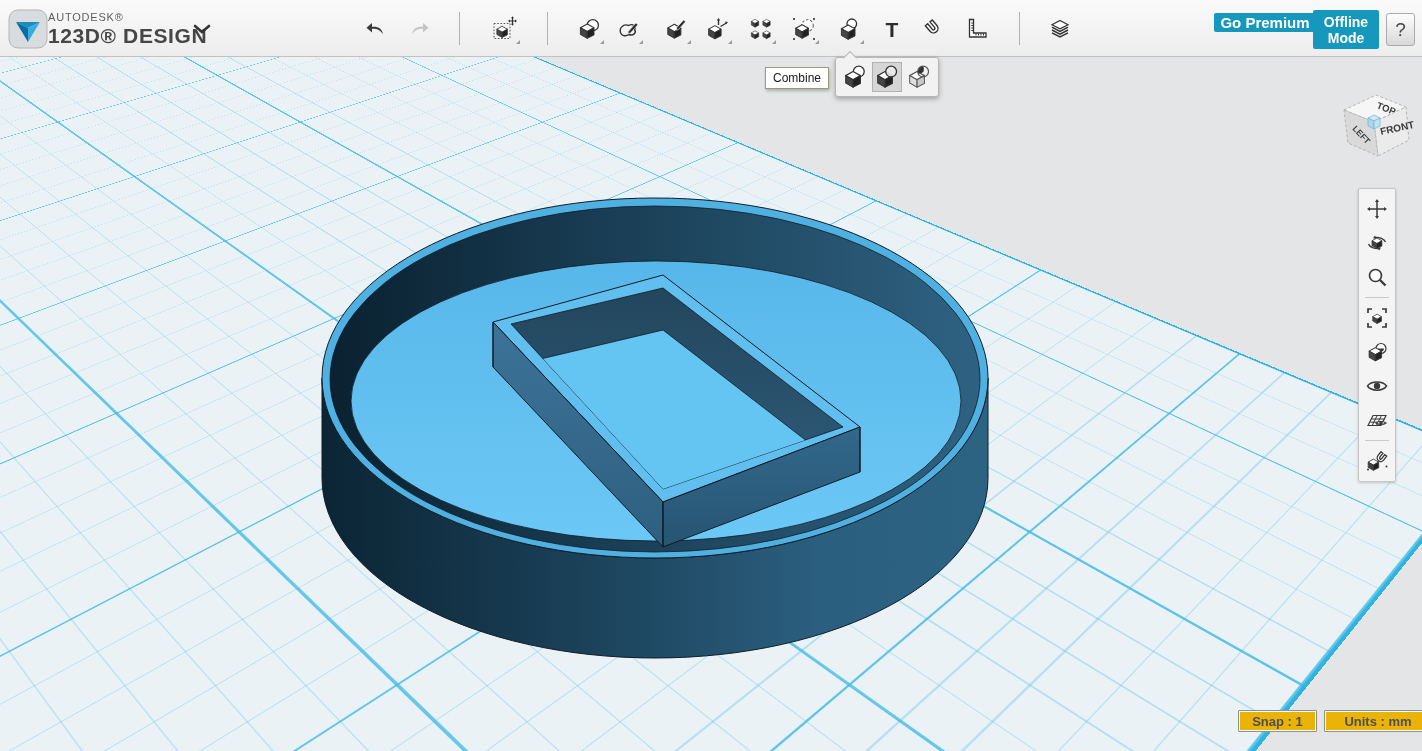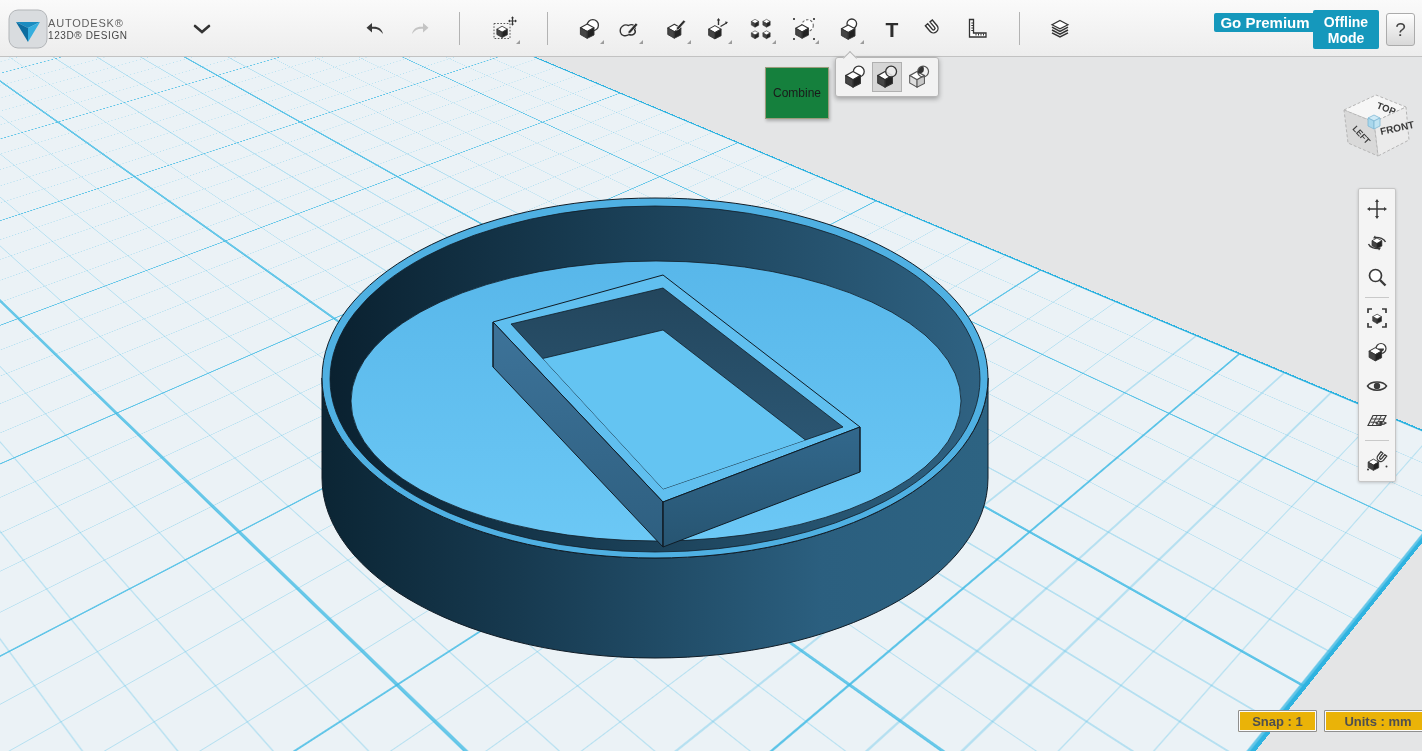--- a/index.html
+++ b/index.html
@@ -5,21 +5,21 @@
   * { margin:0; padding:0; box-sizing:border-box; }
   html,body { width:1422px; height:751px; overflow:hidden; font-family:"Liberation Sans", sans-serif; background:#e4e5e6; }
   .stage { position:relative; width:1422px; height:751px; }
 
   
   .toolbar { position:absolute; left:0; top:0; width:1422px; height:57px;
     background:linear-gradient(#fafafa,#ededed); border-bottom:1px solid #c2c2c2; z-index:20; }
   .brand { position:absolute; left:8px; top:8px; height:42px; display:flex; align-items:center; }
   .brand-text { line-height:1.1; }
   .brand-top { font-size:11px; color:#5f5f5f; letter-spacing:.8px; }
-  .brand-bottom { font-size:10px; font-weight:normal; color:#464646; letter-spacing:.6px; }
+  .brand-bottom { font-size:21px; font-weight:bold; color:#464646; letter-spacing:.6px; }
   .chev-btn { position:absolute; left:188px; top:20px; width:28px; height:20px; background:none; border:none; cursor:pointer; }
   .tbtn { position:absolute; top:11px; width:36px; height:36px; display:flex; align-items:center; justify-content:center; background:none; border:none; cursor:pointer; }
   .tbtn .fly-corner { position:absolute; right:3px; bottom:3px; width:0; height:0;
      border-left:4px solid transparent; border-bottom:4px solid #9c9c9c; }
   .vsep { position:absolute; top:12px; width:1px; height:33px; background:#b3b3b3; }
   .t-glyph { font-size:21px; font-weight:800; color:#2d2d2d; line-height:1; }
   .btn-cyan { position:absolute; border:none; border-radius:2px; color:#fff; font-weight:bold; cursor:pointer; font-family:"Liberation Sans",sans-serif; }
   .btn-premium { left:1178px; top:13px; width:102px; height:19px; font-size:15px;margin-left:36px; }
   .btn-offline { left:1313px; top:10px; width:66px; height:39px; font-size:14px; line-height:16px; }
   .btn-help { position:absolute; left:1386px; top:13px; width:29px; height:33px;
@@ -60,22 +60,22 @@
     font-family:"Liberation Sans",sans-serif; }
 
   
   .flyout { position:absolute; left:835px; top:57px; background:#f2f2f2; border:1px solid #b6b6b6;
     border-radius:3px; box-shadow:0 2px 5px rgba(0,0,0,.3); display:flex; gap:2px; padding:4px; z-index:30; }
   .flyout:before { content:""; position:absolute; left:9px; top:-5px; width:9px; height:9px;
     background:#f2f2f2; border-left:1px solid #b6b6b6; border-top:1px solid #b6b6b6; transform:rotate(45deg); }
   .flyout .fbtn { width:30px; height:30px; display:flex; align-items:center; justify-content:center;
     background:none; border:1px solid transparent; cursor:pointer; }
   .flyout .fbtn.active { background:#d6d6d6; border:1px solid #b0b0b0; }
-  .tt { position:absolute; background:#15803d; border:1px solid #9c9c7c; color:#1a1a1a;
-    font-size:12px; padding:18px 7px; box-shadow:1px 2px 3px rgba(0,0,0,.25); z-index:40; white-space:nowrap; }
+  .tt { position:absolute; background:#ffffff; border:1px solid #9c9c7c; color:#1a1a1a;
+    font-size:12px; padding:3px 7px; box-shadow:1px 2px 3px rgba(0,0,0,.25); z-index:40; white-space:nowrap; }
   .tt .tt-title { font-weight:bold; }
 </style>
 </head>
 <body>
 
 <svg width="0" height="0" style="position:absolute">
   <defs>
     <g id="gcube">
       <path d="M12 4 20 8.5 12 13 4 8.5Z" fill="#fff" stroke="#333" stroke-width="1.3" stroke-linejoin="round"></path>
       <path d="M4 8.5 12 13v8l-8-4.5Z" fill="#454545" stroke="#333" stroke-width="1.1"></path>

